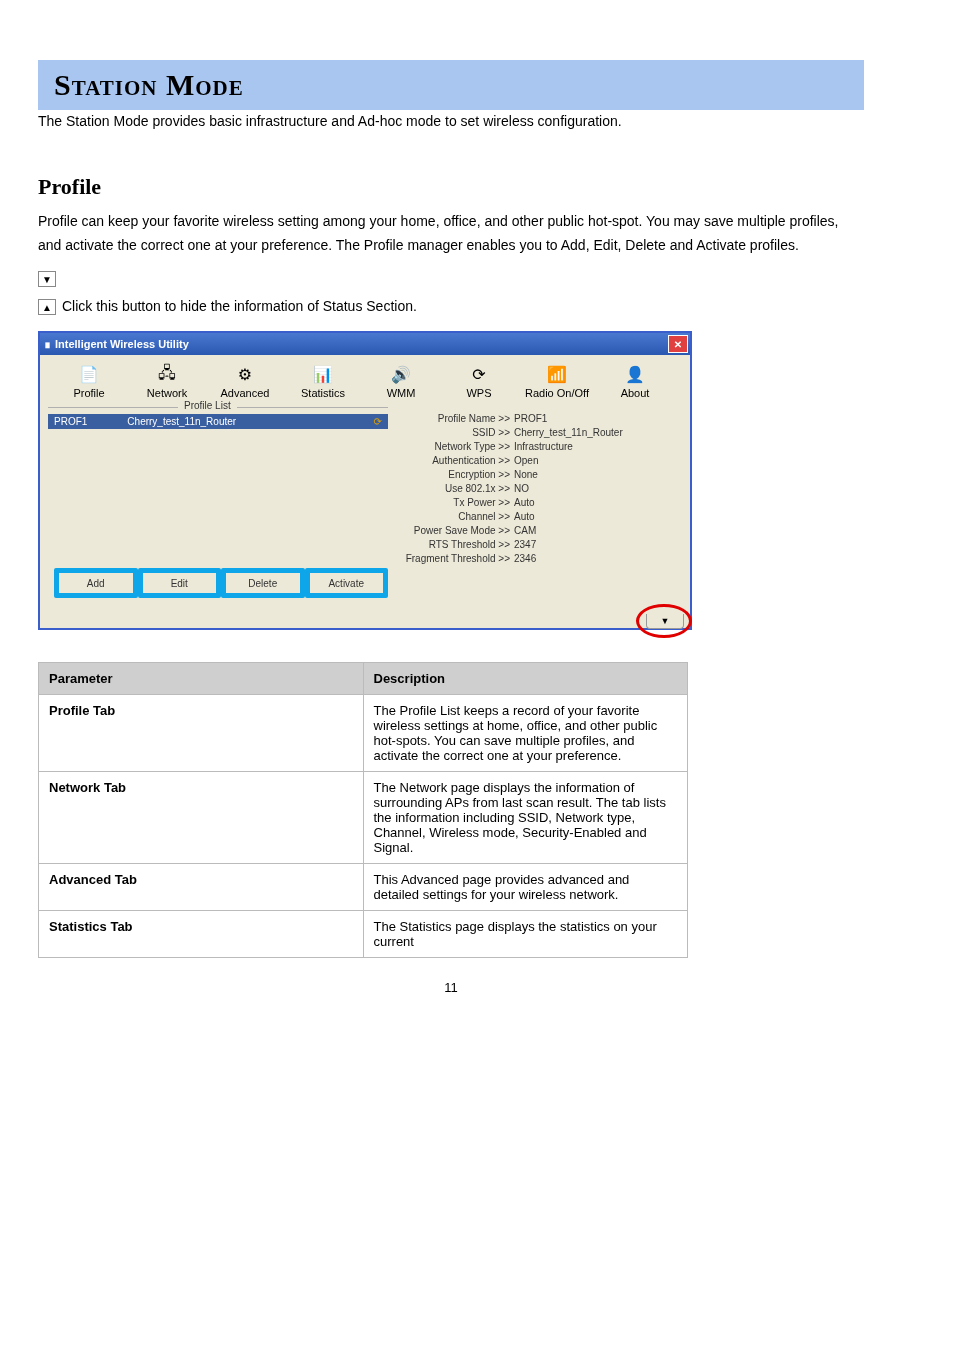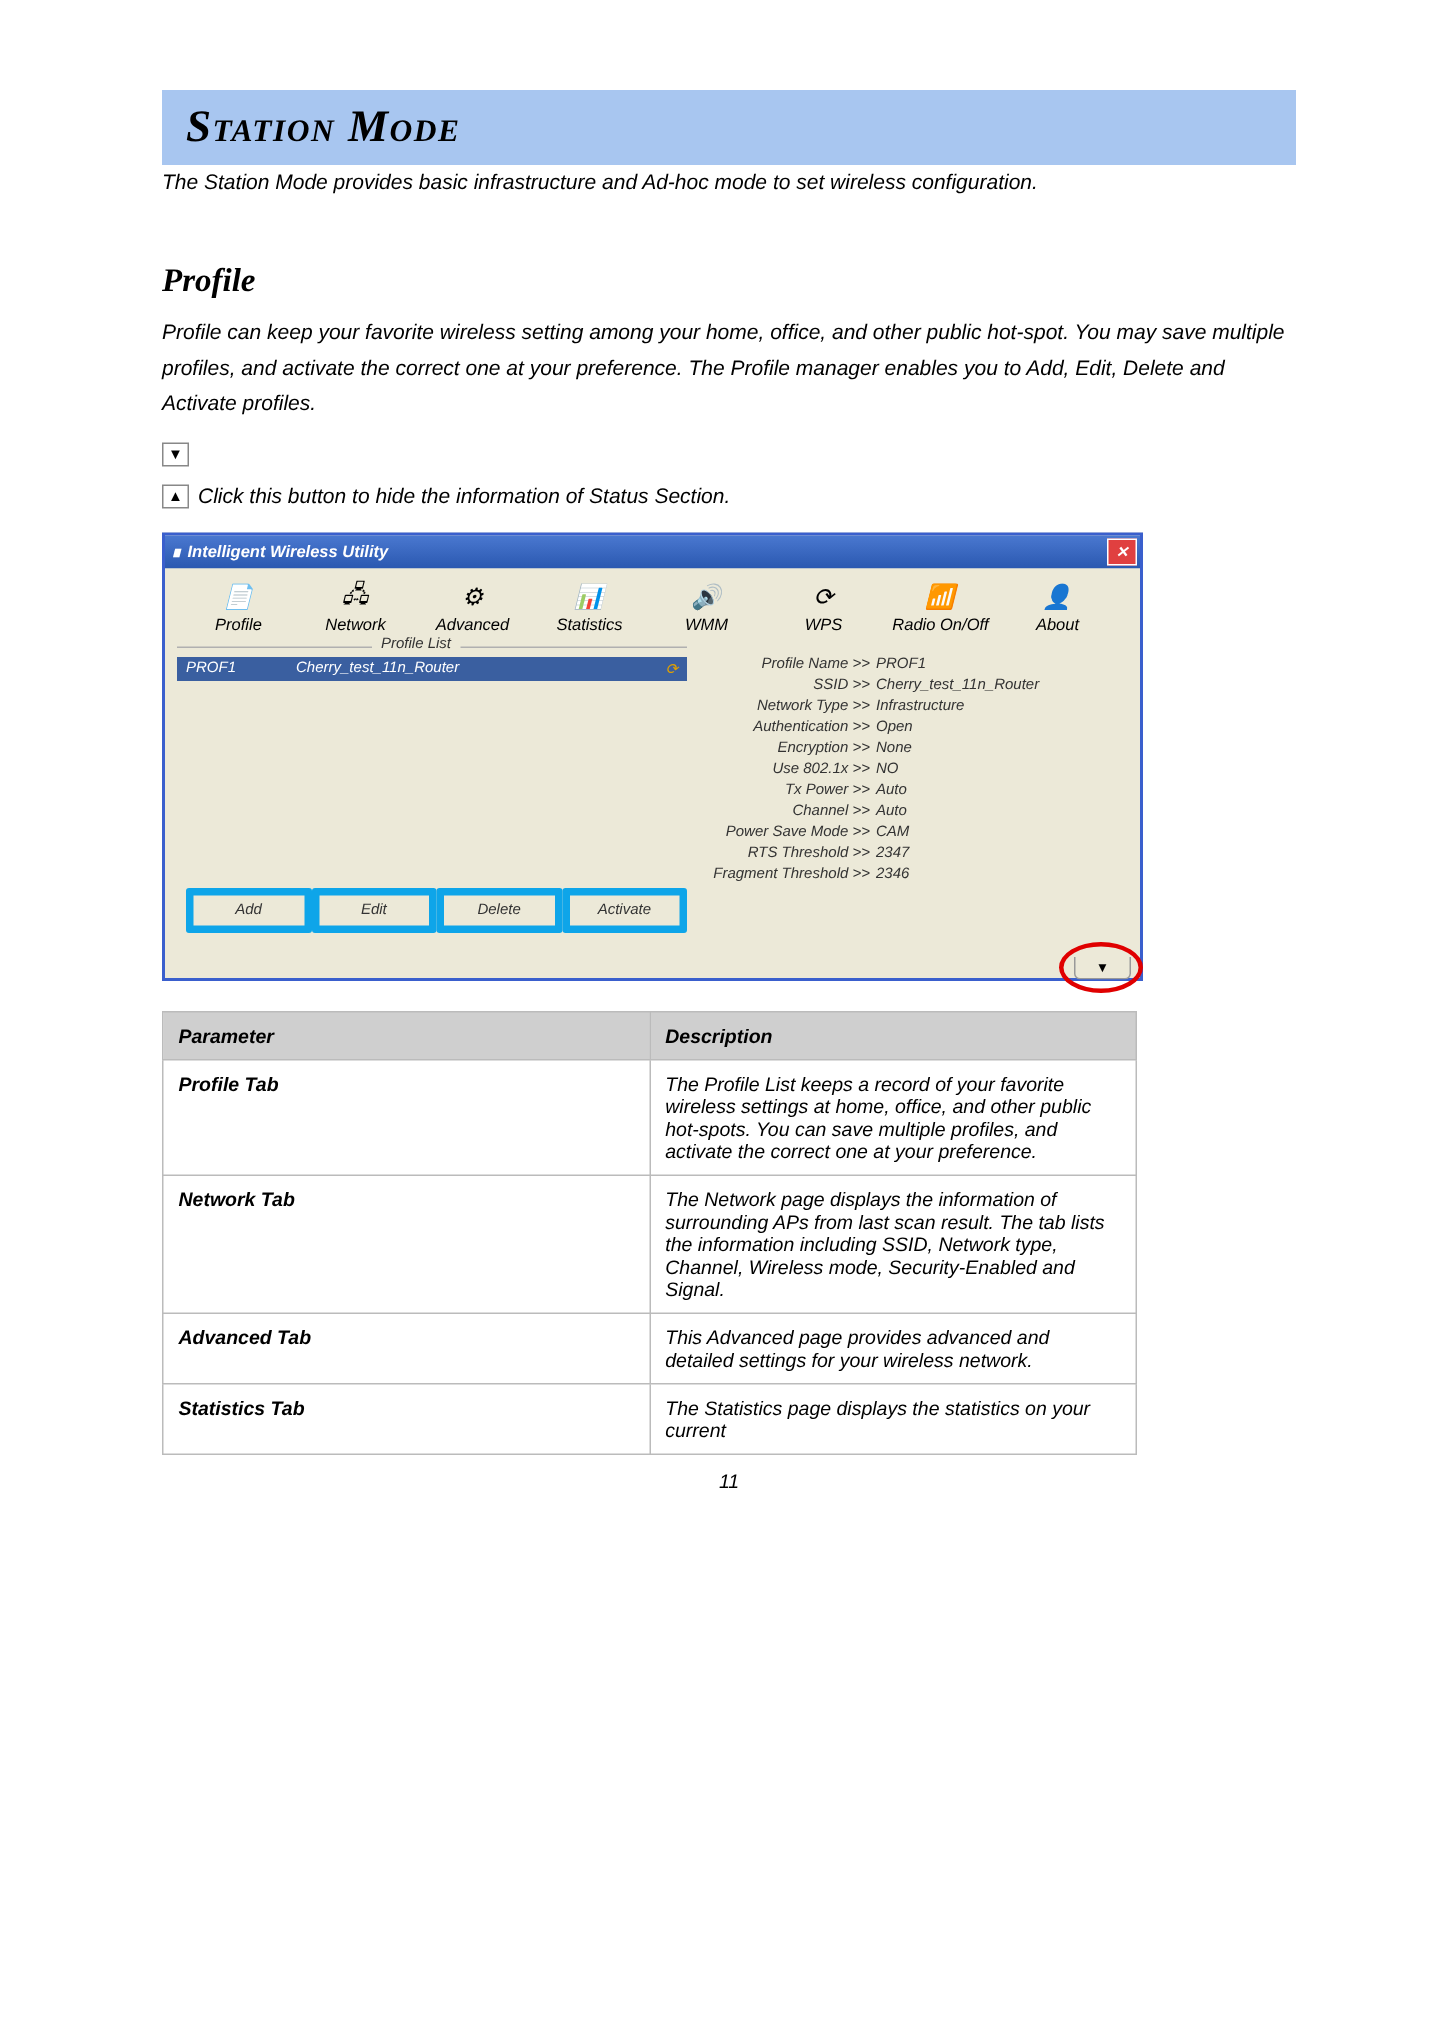--- a/index.html
+++ b/index.html
@@ -4,22 +4,21 @@
 <style>
   body {
     margin: 0;
     padding: 0;
     font-family: Arial, sans-serif;
     background: #fff;
     width: 954px;
     font-size: 14px;
   }
   .page {
-    padding: 60px 90px 40px 108px;
-    font-style: italic;
+    padding: 60px 90px 40px 38px;
   }
   .title-bar {
     background: #a8c6f0;
     padding: 8px 16px;
   }
   .title-bar h1 {
     margin: 0;
     font-family: Georgia, 'Times New Roman', serif;
     font-variant: small-caps;
     font-weight: 900;
@@ -162,21 +161,21 @@
     position:absolute;
     right: -4px;
     bottom: -8px;
     width: 50px; height: 28px;
     border: 3px solid #e00000;
     border-radius: 50%;
     pointer-events:none;
   }
   
   table.desc {
-    margin-top: 20px;
+    margin-top: 32px;
     border-collapse: collapse;
     width: 650px;
     font-size: 13px;
     table-layout: fixed;
   }
   table.desc td, table.desc th {
     border: 1px solid #bbb;
     padding: 8px 10px;
     vertical-align: top;
     text-align:left;
@@ -184,21 +183,21 @@
   table.desc th {
     background:#cfcfcf;
     font-weight:bold;
   }
   table.desc td.col1 {
     width: 150px;
     font-weight:bold;
   }
   .page-num {
     text-align:center;
-    margin-top: 10px;
+    margin-top: 22px;
     font-size: 13px;
   }
 </style>
 </head>
 <body>
 
 <div class="page">
 
   <div class="title-bar">
     <h1>Station Mode</h1>

